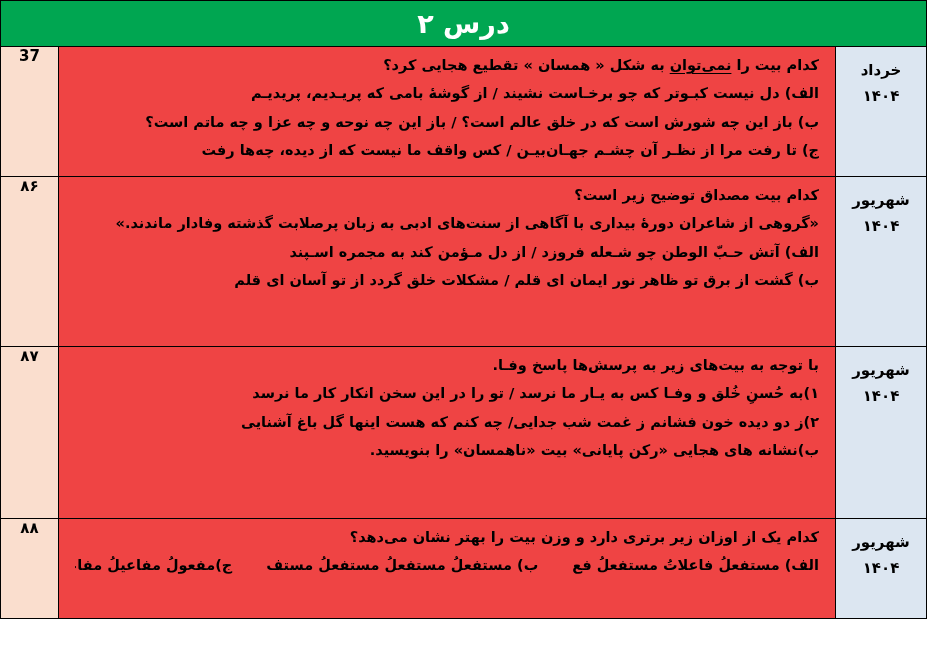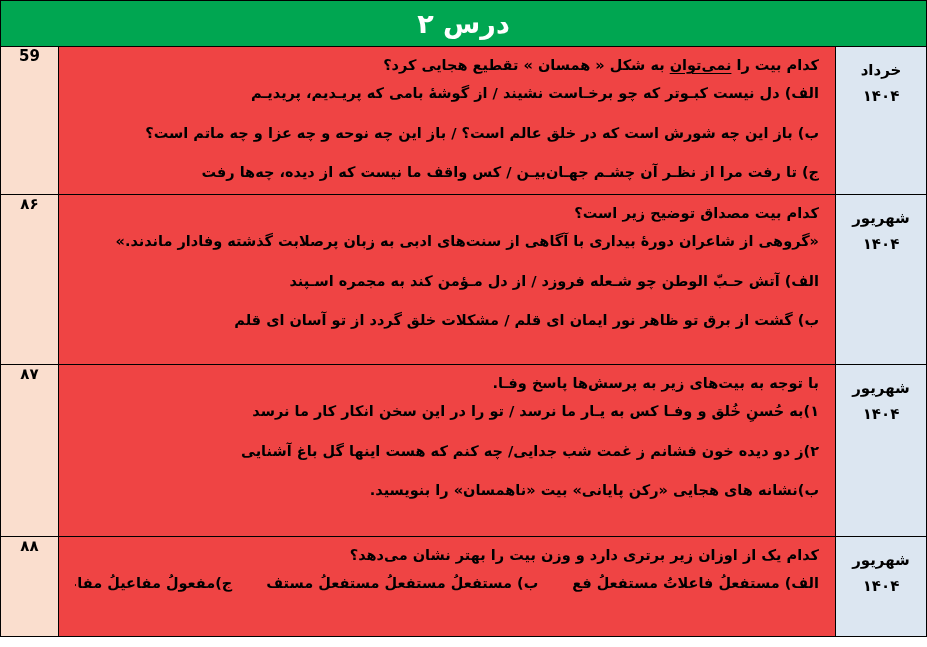--- a/index.html
+++ b/index.html
@@ -84,21 +84,21 @@
   }
 
   .q-line {
     font-size: 14.5px;
     font-weight: bold;
     line-height: 1.95;
     text-align: right;
     white-space: nowrap;
     overflow: hidden;
   }
-  .q-line.spaced { margin-top: 11px; }
+  .q-line.spaced { margin-top: 0; }
   .q-line.opts {
     display: flex;
     flex-direction: row;
     justify-content: flex-start;
     gap: 34px;
     white-space: nowrap;
   }
   .q-line.opts > span { display: inline-block; }
 
   u.nw { text-decoration: underline; text-underline-offset: 3px; }
@@ -132,21 +132,21 @@
             <span class="date-month">خرداد</span>
             <span class="date-year">۱۴۰۴</span>
           </div>
         </td>
         <td class="col-content">
           <div class="q-line"><span>کدام بیت را </span><u class="nw">نمی‌توان</u><span> به شکل « همسان » تقطیع هجایی کرد؟</span></div>
           <div class="q-line">الف) دل نیست کبـوتر که چو برخـاست نشیند / از گوشهٔ بامی که پریـدیم، پریدیـم</div>
           <div class="q-line spaced">ب) باز این چه شورش است که در خلق عالم است؟ / باز این چه نوحه و چه عزا و چه ماتم است؟</div>
           <div class="q-line spaced">ج) تا رفت مرا از نظـر آن چشـم جهـان‌بیـن / کس واقف ما نیست که از دیده، چه‌ها رفت</div>
         </td>
-        <td class="col-num">59</td>
+        <td class="col-num">37</td>
       </tr>
 
       <tr class="r2">
         <td class="col-date">
           <div class="date-inner">
             <span class="date-month">شهریور</span>
             <span class="date-year">۱۴۰۴</span>
           </div>
         </td>
         <td class="col-content">

